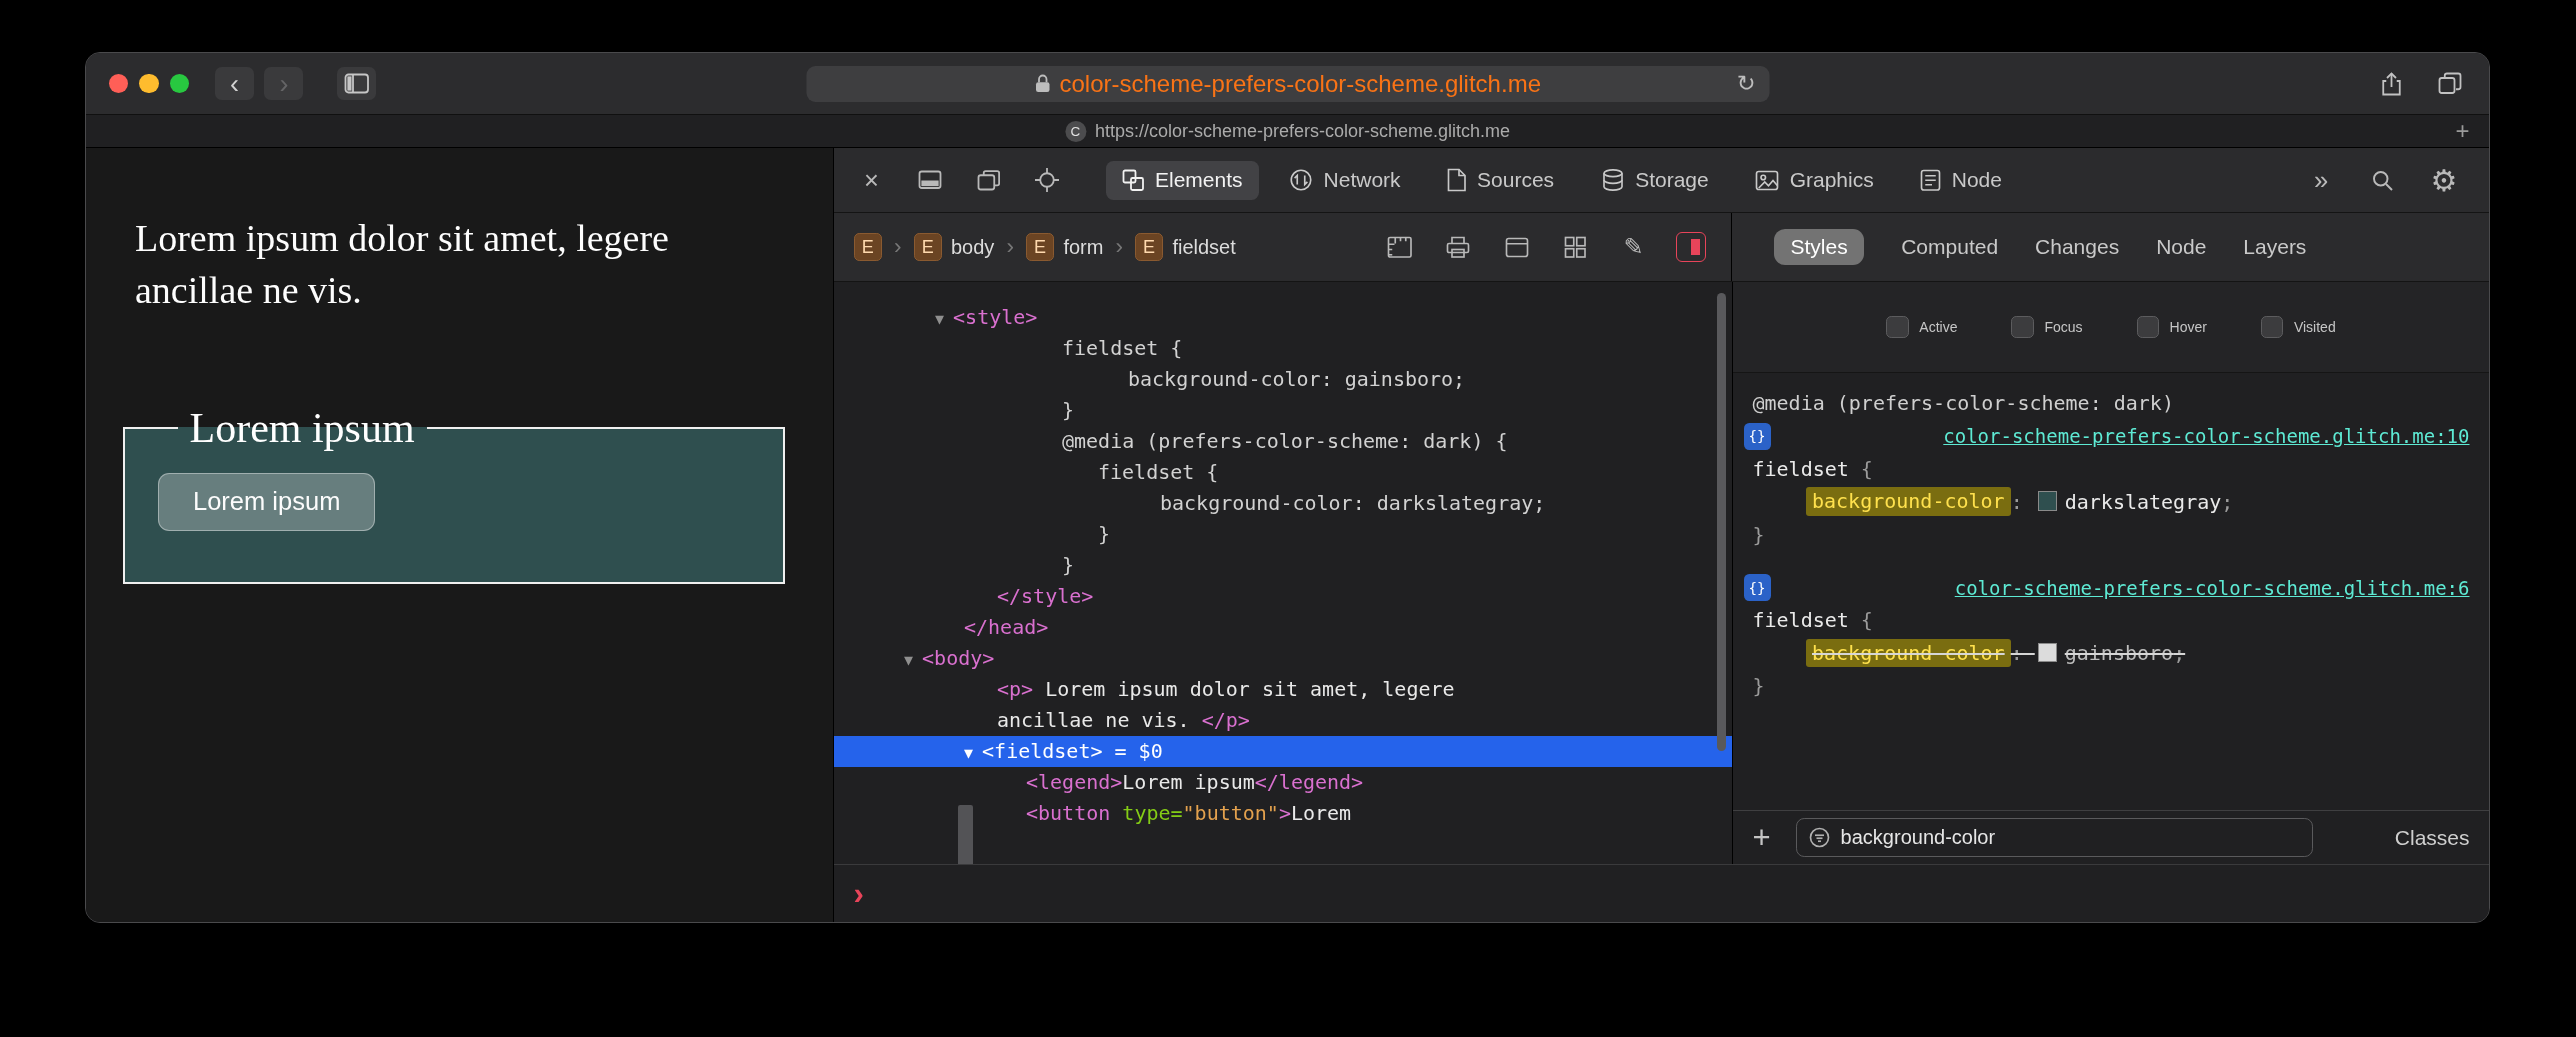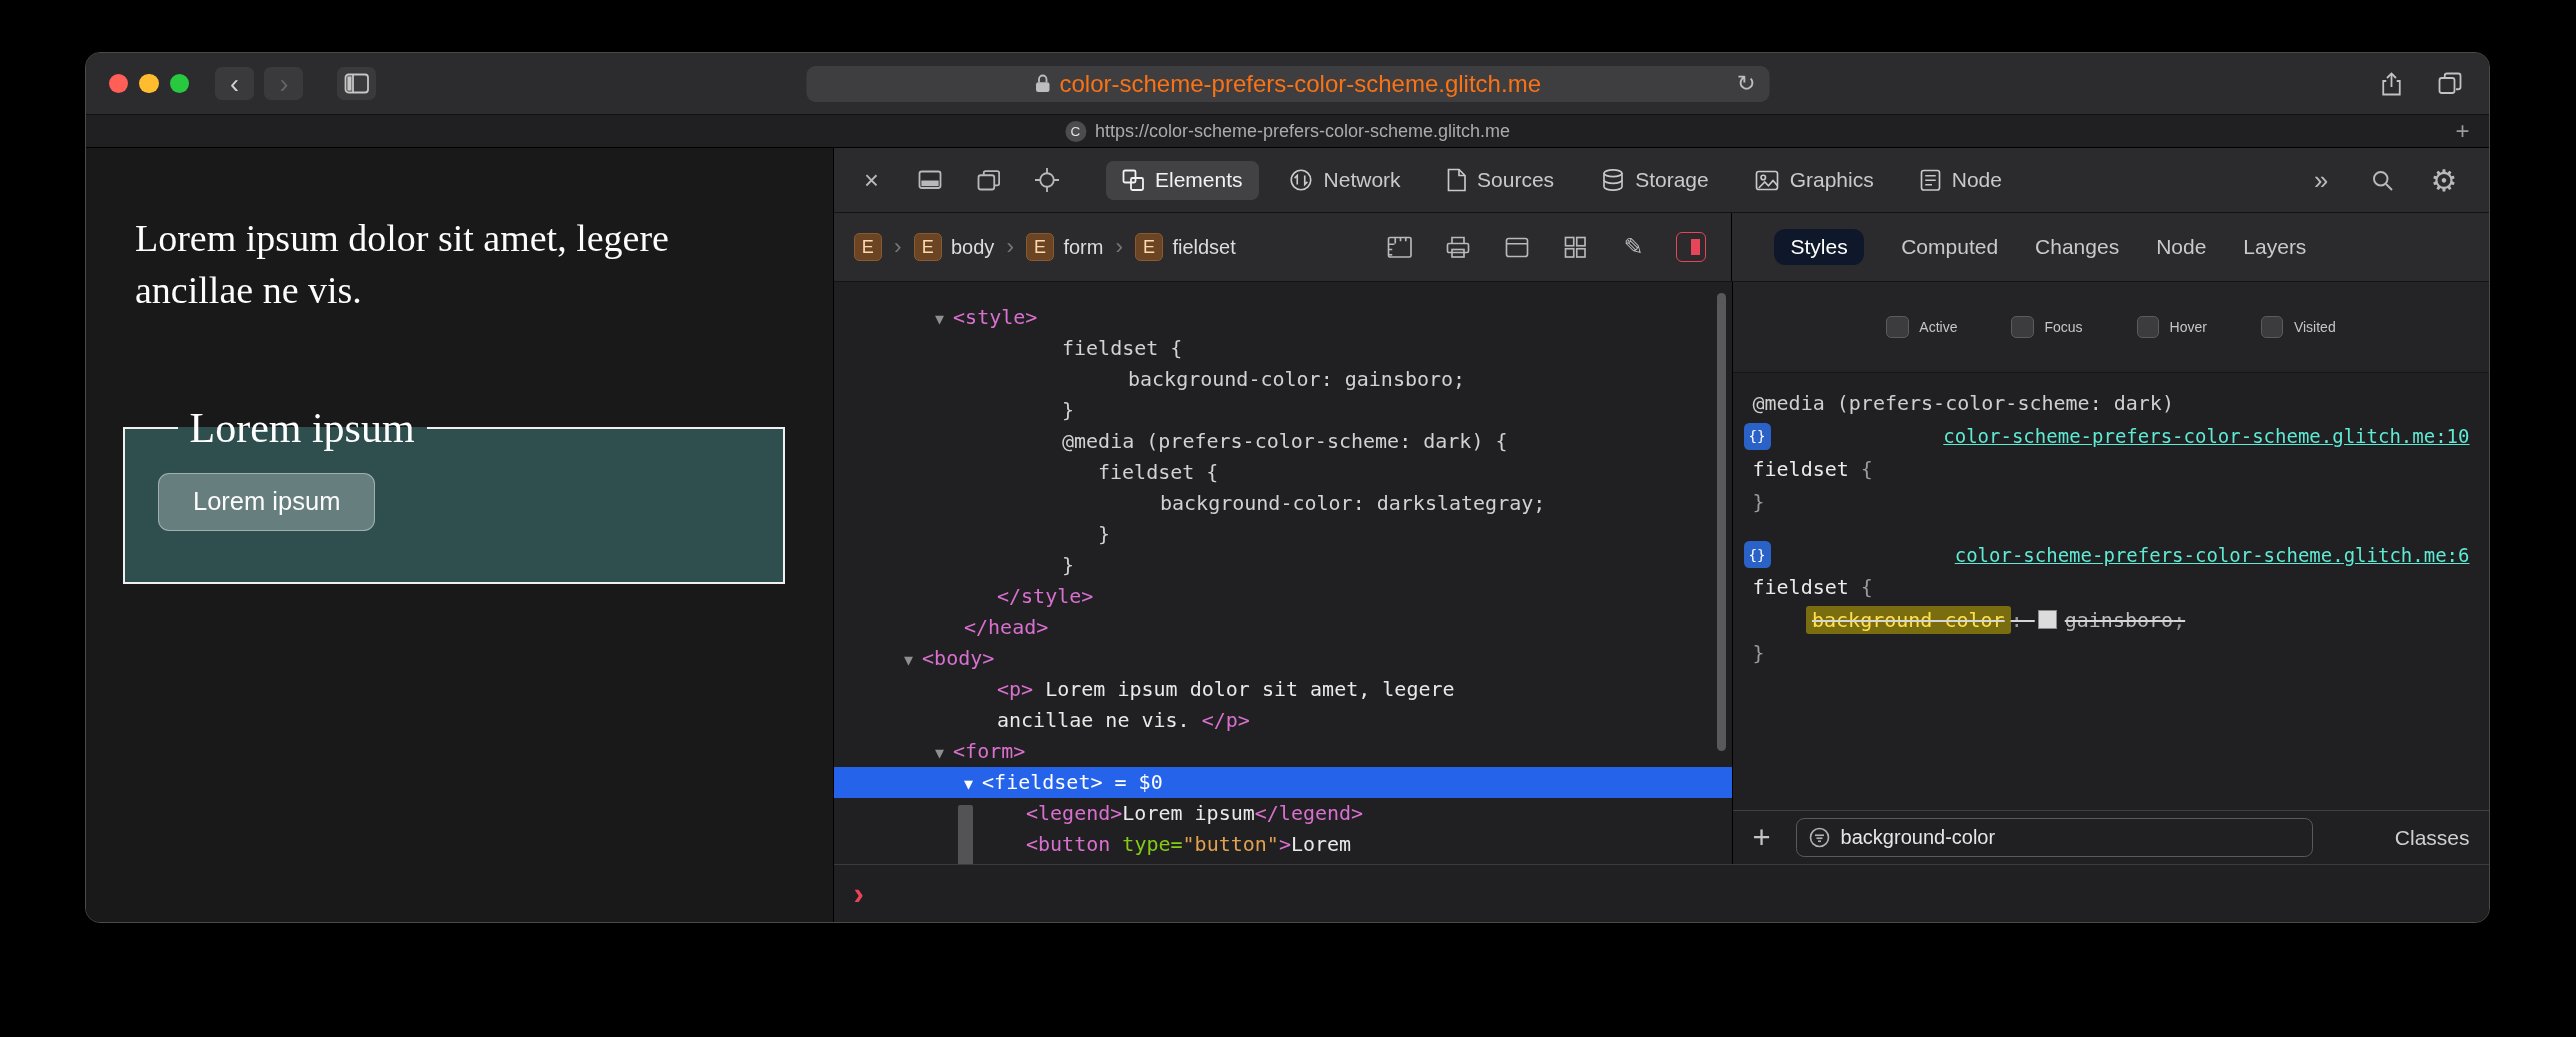--- a/index.html
+++ b/index.html
@@ -76,21 +76,21 @@
             color:#ffd9ae; font-size:18px; display:flex; align-items:center; justify-content:center; flex:none; }
   .clabel { font-size:20px; color:#dcdcdc; margin-left:9px; }
   .csep { color:#777; font-size:22.5px; margin:0 12px; }
   .crumb-icons { margin-left:auto; display:flex; align-items:center; gap:25.5px; padding-right:25.5px; color:#b9b9b9; }
   .crumb-icons .ci { width:33px; height:33px; display:flex; align-items:center; justify-content:center; font-size:24px; }
   .ci.red { color:#e8445a; border:1.5px solid #e8445a; border-radius:6px; width:30px; height:30px; }
   .ci.red i { display:block; width:9px; height:16.5px; background:#e8445a; margin-left:10.5px; }
 
   .style-tabs { flex:1; display:flex; align-items:center; gap:37px; padding-left:42px; }
   .ptab { font-size:21px; color:#c9c9c9; }
-  .ptab.sel { background:#0f172a; color:#fff; padding:6px 16.5px; border-radius:11px; }
+  .ptab.sel { background:#737373; color:#fff; padding:6px 16.5px; border-radius:11px; }
 
   .dt-content { flex:1; display:flex; min-height:0; background:#202022; }
 
   
   .dom-panel { width:898px; flex:none; position:relative; overflow:hidden; background:#202022; }
   .dom-lines { padding-top:19.5px; font-family:"DejaVu Sans Mono","Liberation Mono",monospace; font-size:20px; }
   .code-line { height:31px; line-height:31px; white-space:pre; }
   .code-line.sel { background:#2563eb; }
   .code-line.sel span { color:#fff; }
   .tk-tag { color:#d970cf; } .tk-attr { color:#84cc16;margin-top:16px; }
@@ -368,21 +368,20 @@
                 <div class="code-line" style="padding-left: 228px;"><span class="tk-css">@media (prefers-color-scheme: dark) {</span></div>
                 <div class="code-line" style="padding-left: 264px;"><span class="tk-css">fieldset {</span></div>
                 <div class="code-line" style="padding-left: 326px;"><span class="tk-css">background-color: darkslategray;</span></div>
                 <div class="code-line" style="padding-left: 264px;"><span class="tk-css">}</span></div>
                 <div class="code-line" style="padding-left: 228px;"><span class="tk-css">}</span></div>
                 <div class="code-line" style="padding-left: 163px;"><span class="tk-tag">&lt;/style&gt;</span></div>
                 <div class="code-line" style="padding-left: 130px;"><span class="tk-tag">&lt;/head&gt;</span></div>
                 <div class="code-line" style="padding-left: 70px;"><span class="tk-arrow">▼ </span><span class="tk-tag">&lt;body&gt;</span></div>
                 <div class="code-line" style="padding-left: 163px;"><span class="tk-tag">&lt;p&gt;</span><span class="tk-text"> Lorem ipsum dolor sit amet, legere</span></div>
                 <div class="code-line" style="padding-left: 163px;"><span class="tk-text">ancillae ne vis. </span><span class="tk-tag">&lt;/p&gt;</span></div>
-                <div class="code-line" style="padding-left: 101px;"><span class="tk-arrow">▼ </span><span class="tk-tag">&lt;form&gt;</span></div>
                 <div class="code-line sel" style="padding-left: 130px;"><span class="tk-arrow">▼ </span><span class="tk-tag">&lt;fieldset&gt;</span><span class="tk-text"> = $0</span></div>
                 <div class="code-line" style="padding-left: 192px;"><span class="tk-tag">&lt;legend&gt;</span><span class="tk-text">Lorem ipsum</span><span class="tk-tag">&lt;/legend&gt;</span></div>
                 <div class="code-line" style="padding-left: 192px;"><span class="tk-tag">&lt;button</span><span class="tk-attr"> type=</span><span class="tk-val">"button"</span><span class="tk-tag">&gt;</span><span class="tk-text">Lorem</span></div>
               </div>
           <div class="guide"></div>
           <div class="thumb"></div>
         </div>
 
         <div class="styles-panel">
           <div class="pseudo-row">
@@ -405,20 +404,21 @@
           </div>
 
           <div class="styles-scroll">
             <div class="media-line">@media (prefers-color-scheme: dark)</div>
 
             <div class="rule-head">
               <span class="brace">{}</span>
               <span class="rlink">color-scheme-prefers-color-scheme.glitch.me:10</span>
             </div>
             <div class="sline"><span class="selector">fieldset</span><span class="punct"> {</span></div>
+            <div class="pline"><span class="hl">background-color</span><span class="punct">: </span><span class="swatch" style="background-color: rgb(47, 79, 79);"></span><span class="cval">darkslategray</span><span class="punct">;</span></div>
             <div class="cline punct">}</div>
 
             <div class="rule-gap"></div>
 
             <div class="rule-head">
               <span class="brace">{}</span>
               <span class="rlink">color-scheme-prefers-color-scheme.glitch.me:6</span>
             </div>
             <div class="sline"><span class="selector">fieldset</span><span class="punct"> {</span></div>
             <div class="pline"><span class="hl struck">background-color</span><span class="punct struck">: </span><span class="swatch" style="background-color: rgb(220, 220, 220);"></span><span class="cval struck dim">gainsboro</span><span class="punct struck">;</span></div>

